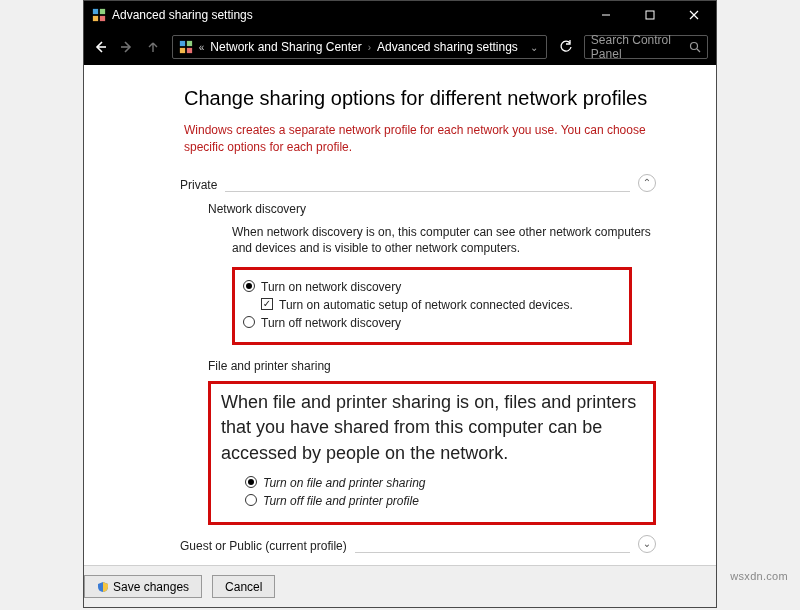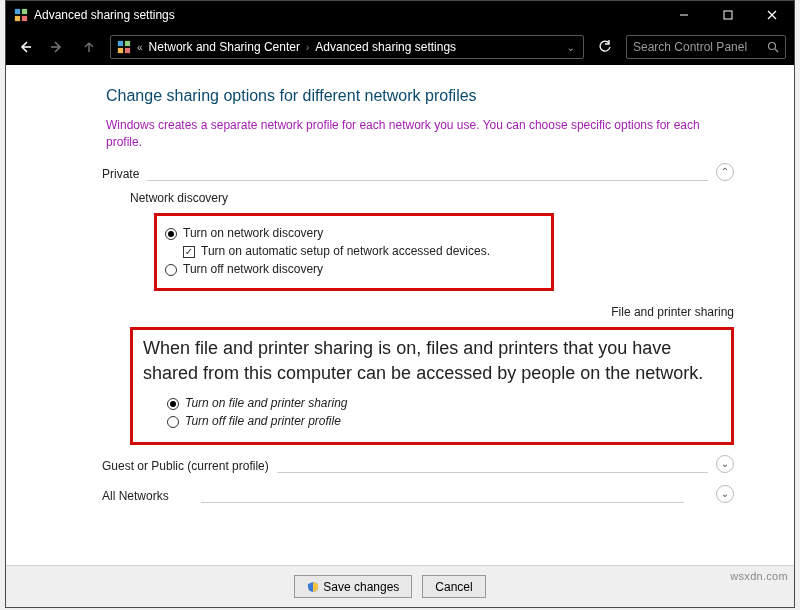--- a/index.html
+++ b/index.html
@@ -6,21 +6,21 @@
     body {
       font-family: "Segoe UI", Tahoma, sans-serif;
       font-size: 12px;
       background: #f0f0f0;
       width: 800px;
       height: 610px;
       overflow: hidden;
       position: relative;
     }
     .window {
-      width: 790px;
+      width: 634px;
       margin: 0 auto;
       background: #fff;
       border: 1px solid #4a4a4a;
       display: flex;
       flex-direction: column;
       height: 608px;
     }
     .titlebar {
       background: #000;
       color: #fff;
@@ -87,29 +87,29 @@
     }
     .searchbox .ph { flex:1; font-style: normal; color:#9a9a9a; }
     .content {
       flex:1;
       background:#fff;
       padding: 22px 60px 10px 100px;
       overflow:auto;
       color:#222;
     }
     .page-title {
-      color:#0c4a6e;
-      font-size:16px;
+      color:#000000;
+      font-size:20px;
       font-weight:400;
       margin-bottom:12px;
     }
     .page-desc {
       font-size:12px;
-      color:#a21caf;
-      margin-bottom:12px;
+      color:#b91c1c;
+      margin-bottom:18px;
       line-height:1.4;
     }
     .section-head {
       display:flex; align-items:flex-end;
       font-size:12px;
       margin: 6px 0 6px -4px;
     }
     .section-head .label { margin-right:8px; }
     .section-head .rule {
       flex:1; border-top:1px solid #ccc;
@@ -136,21 +136,21 @@
     }
     .red-highlight {
       border:3px solid #d10a0a;
     }
     .highlight-wrap {
       border:3px solid #d10a0a;
       padding:6px 10px 10px 10px;
       margin: 0 0 10px 24px;
     }
     .radio-row, .check-row {
-      display:flex; align-items:flex-end;
+      display:flex; align-items:flex-start;
       font-size:12px;
       margin:4px 0;
       gap:6px;
     }
     .radio-circle {
       width:12px; height:12px; border:1px solid #333; border-radius:50%;
       display:flex; align-items:center; justify-content:center;
       background:#fff;
     }
     .radio-dot { width:6px; height:6px; background:#000; border-radius:50%; }
@@ -166,21 +166,21 @@
       bottom: 28px; right: 12px;
       font-size:11px; color:#888;
       letter-spacing:0.3px;
     }
     .footer {
       height:42px;
       background:#efefef;
       border-top:1px solid #cfcfcf;
       display:flex;
       align-items:center;
-      justify-content:center;
+      justify-content:flex-start;
       padding-right:20px;
       gap:10px;
     }
     .btn {
       height:23px;
       border:1px solid #999;
       background:#e8e8e8;
       font-size:12px;
       padding:0 12px;
       display:flex; align-items:center; gap:4px;
@@ -279,39 +279,40 @@
     <div class="page-title">Change sharing options for different network profiles</div>
     <div class="page-desc">Windows creates a separate network profile for each network you use. You can choose specific options for each profile.</div>
 
     <div class="section-head">
       <span class="label">Private</span>
       <span class="rule"></span>
       <span class="chev">⌃</span>
     </div>
 
     <div class="sub-heading">Network discovery</div>
+    <div class="sub-desc">When network discovery is on, this computer can see other network computers and devices and is visible to other network computers.</div>
 
     <div class="options-box red-highlight" style="width:400px;">
       <div class="radio-row">
         <span class="radio-circle">
             <span class="radio-dot"></span>
           </span>
         <span>Turn on network discovery</span>
       </div>
       <div class="check-row indent-1">
         <span class="check-box">✓</span>
-        <span>Turn on automatic setup of network accessed devices.</span>
+        <span>Turn on automatic setup of network connected devices.</span>
       </div>
       <div class="radio-row">
         <span class="radio-circle"></span>
         <span>Turn off network discovery</span>
       </div>
     </div>
 
-    <div class="sub-heading" style="margin-top:14px;text-align:right;">File and printer sharing</div>
+    <div class="sub-heading" style="margin-top:14px;">File and printer sharing</div>
 
     <div class="highlight-wrap">
       <div style="font-size:18px;line-height:1.4;margin-bottom:10px;">When file and printer sharing is on, files and printers that you have shared from this computer can be accessed by people on the network.</div>
       <div style="margin-left:24px;font-style:italic;">
         <div class="radio-row">
           <span class="radio-circle">
               <span class="radio-dot"></span>
             </span>
           <span>Turn on file and printer sharing</span>
         </div>

